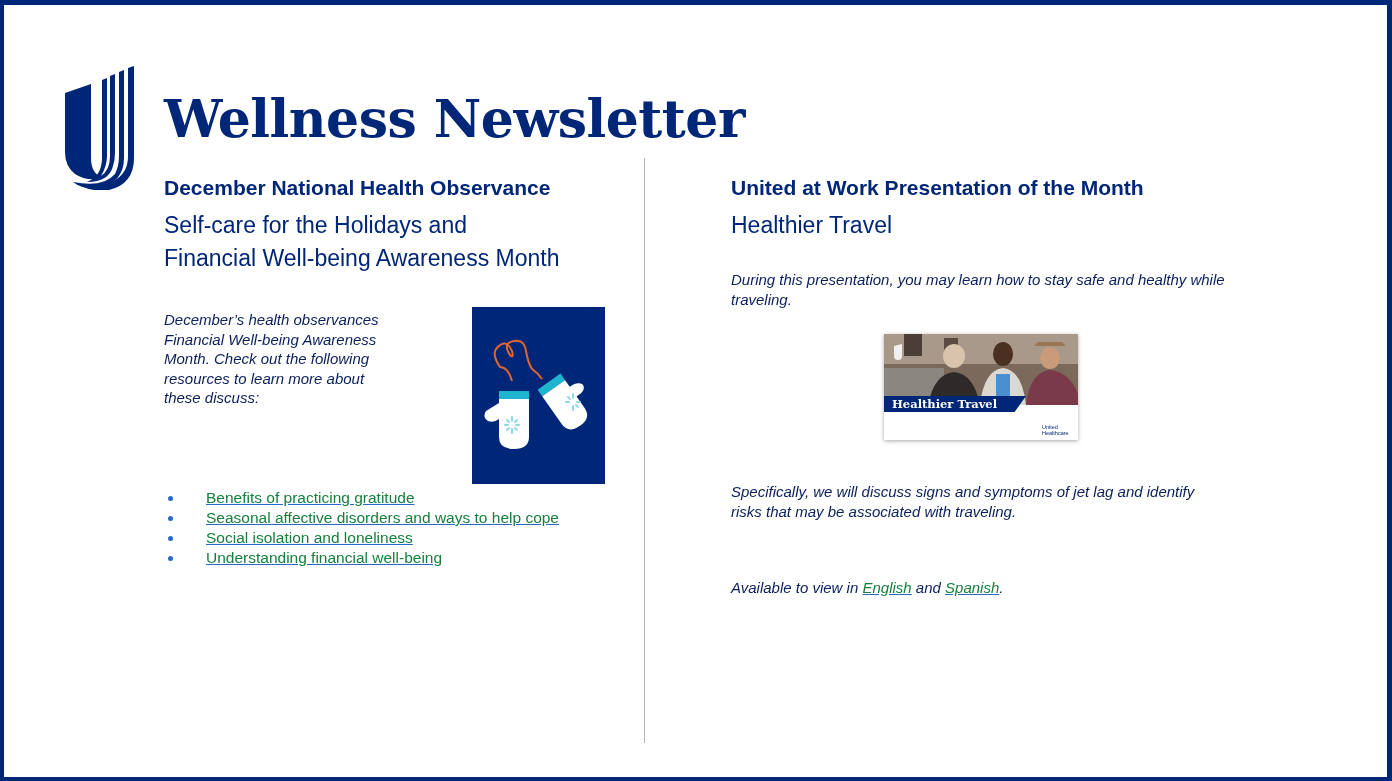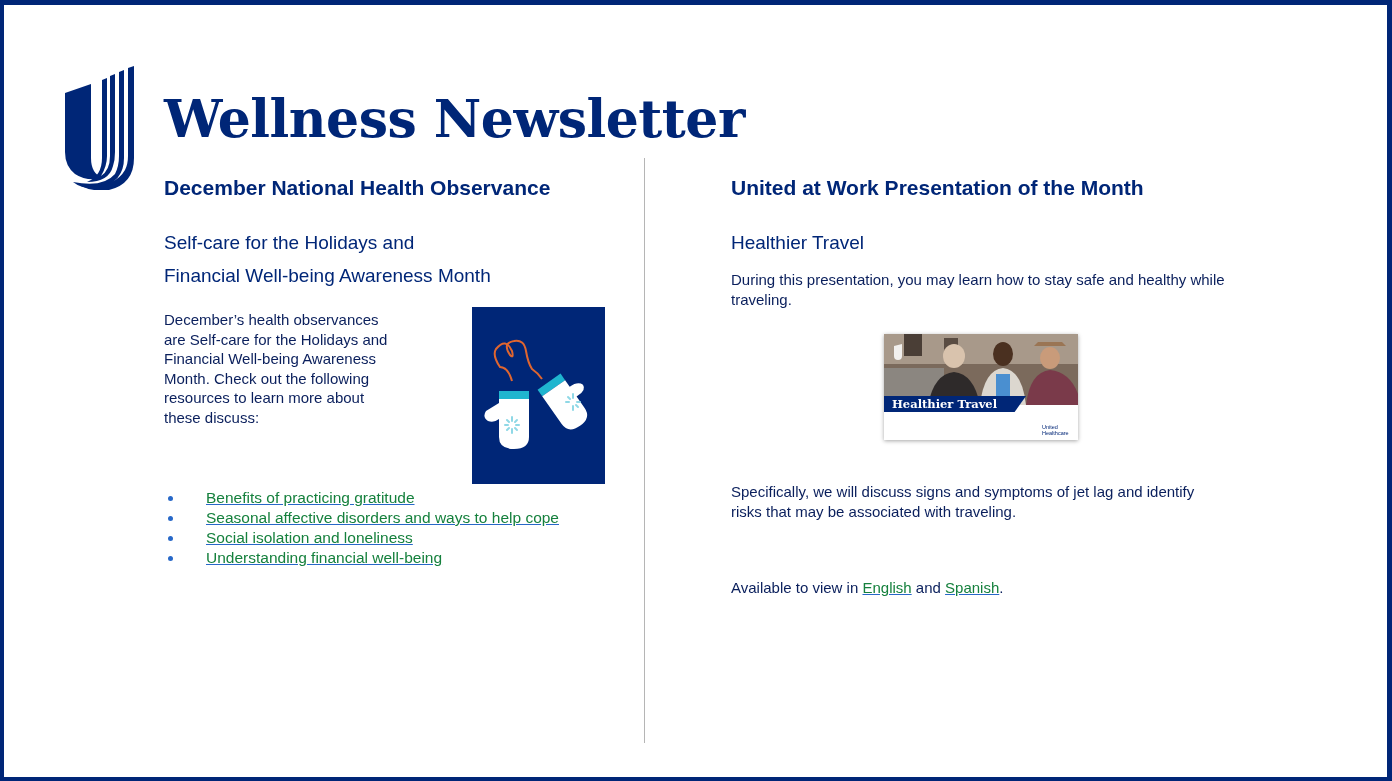--- a/index.html
+++ b/index.html
@@ -16,22 +16,22 @@
   }
   .logo { position: absolute; left: 63px; top: 66px; width: 74px; height: 124px; }
   .title {
     position: absolute; left: 164px; top: 88px;
     font-family: "DejaVu Serif", "Liberation Serif", serif;
     font-weight: bold; font-size: 52px; color: #002677; letter-spacing: -0.5px;
     white-space: nowrap;
   }
   .divider { position: absolute; left: 644px; top: 158px; width: 1px; height: 585px; background: #b5b5b5; }
   .h2 { position: absolute; font-weight: bold; font-size: 21px; color: #002677; white-space: nowrap; }
-  .h3 { position: absolute; font-size: 19px; color: #002677; white-space: nowrap; margin-top: 20px; }
-  .body-text { position: absolute; font-size: 15px; line-height: 19.5px; color: #0a1f5c; }
+  .h3 { position: absolute; font-size: 23px; color: #002677; white-space: nowrap; }
+  .body-text { position: absolute; font-size: 15px; line-height: 19.5px; color: #0a1f5c; font-style: italic; }
   .mittens { position: absolute; left: 472px; top: 307px; width: 133px; height: 177px; background: #002677; }
   .links { position: absolute; left: 164px; top: 488px; margin: 0; padding: 0; list-style: none; }
   .links li { position: relative; height: 20px; font-size: 15.5px; line-height: 20px; }
   .bullet { position: absolute; left: 4px; top: 8px; width: 5px; height: 5px; border-radius: 50%; background: #2868c8; }
   .link { color: #15803d; text-decoration: underline; text-decoration-color: #2868c8; cursor: pointer; }
   .links .link { position: absolute; left: 42px; white-space: nowrap; }
   .thumb {
     position: absolute; left: 884px; top: 334px; width: 194px; height: 106px;
     background: #fff; box-shadow: 0 1px 4px rgba(0,0,0,0.35); overflow: hidden;
   }
@@ -63,21 +63,20 @@
 </svg>
 
 <div class="title">Wellness Newsletter</div>
 
 <div class="h2" style="left:164px; top:176px;">December National Health Observance</div>
 <div class="h3" style="left:164px; top:212px;">Self-care for the Holidays and</div>
 <div class="h3" style="left:164px; top:245px;">Financial Well-being Awareness Month</div>
 
 <div class="body-text" style="left:164px; top:310px; width:290px;">
   <div>December’s health observances</div>
-  <div>are Self-care for the Holidays and</div>
   <div>Financial Well-being Awareness</div>
   <div>Month. Check out the following</div>
   <div>resources to learn more about</div>
   <div>these discuss:</div>
 </div>
 
 <div class="mittens">
   <svg width="133" height="177" viewBox="0 0 133 177">
 
     <path d="M40 74 Q36 60 28 60 Q20 48 24 42 Q34 30 40 44 Q42 52 38 48 Q30 36 42 34 Q52 32 54 44 Q56 56 60 62 Q66 66 70 72" fill="none" stroke="#e0662f" stroke-width="2"></path>

